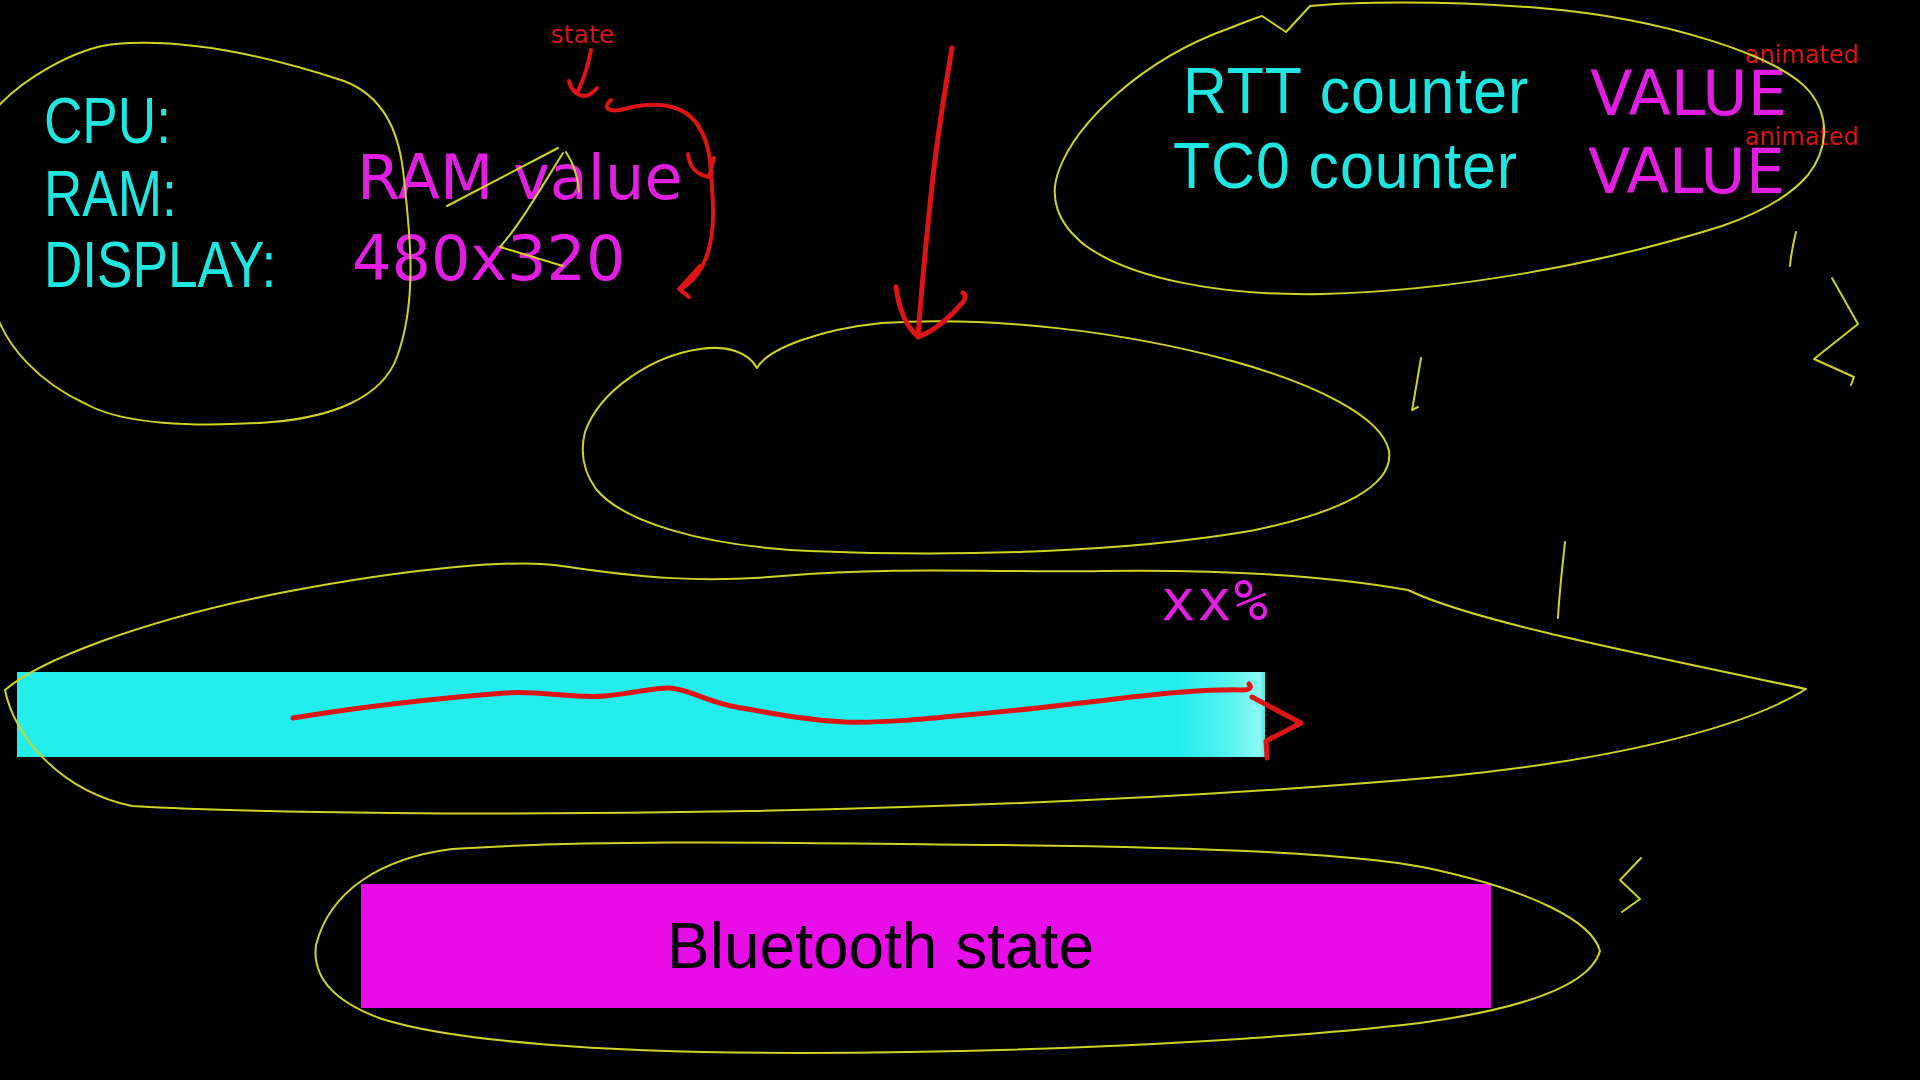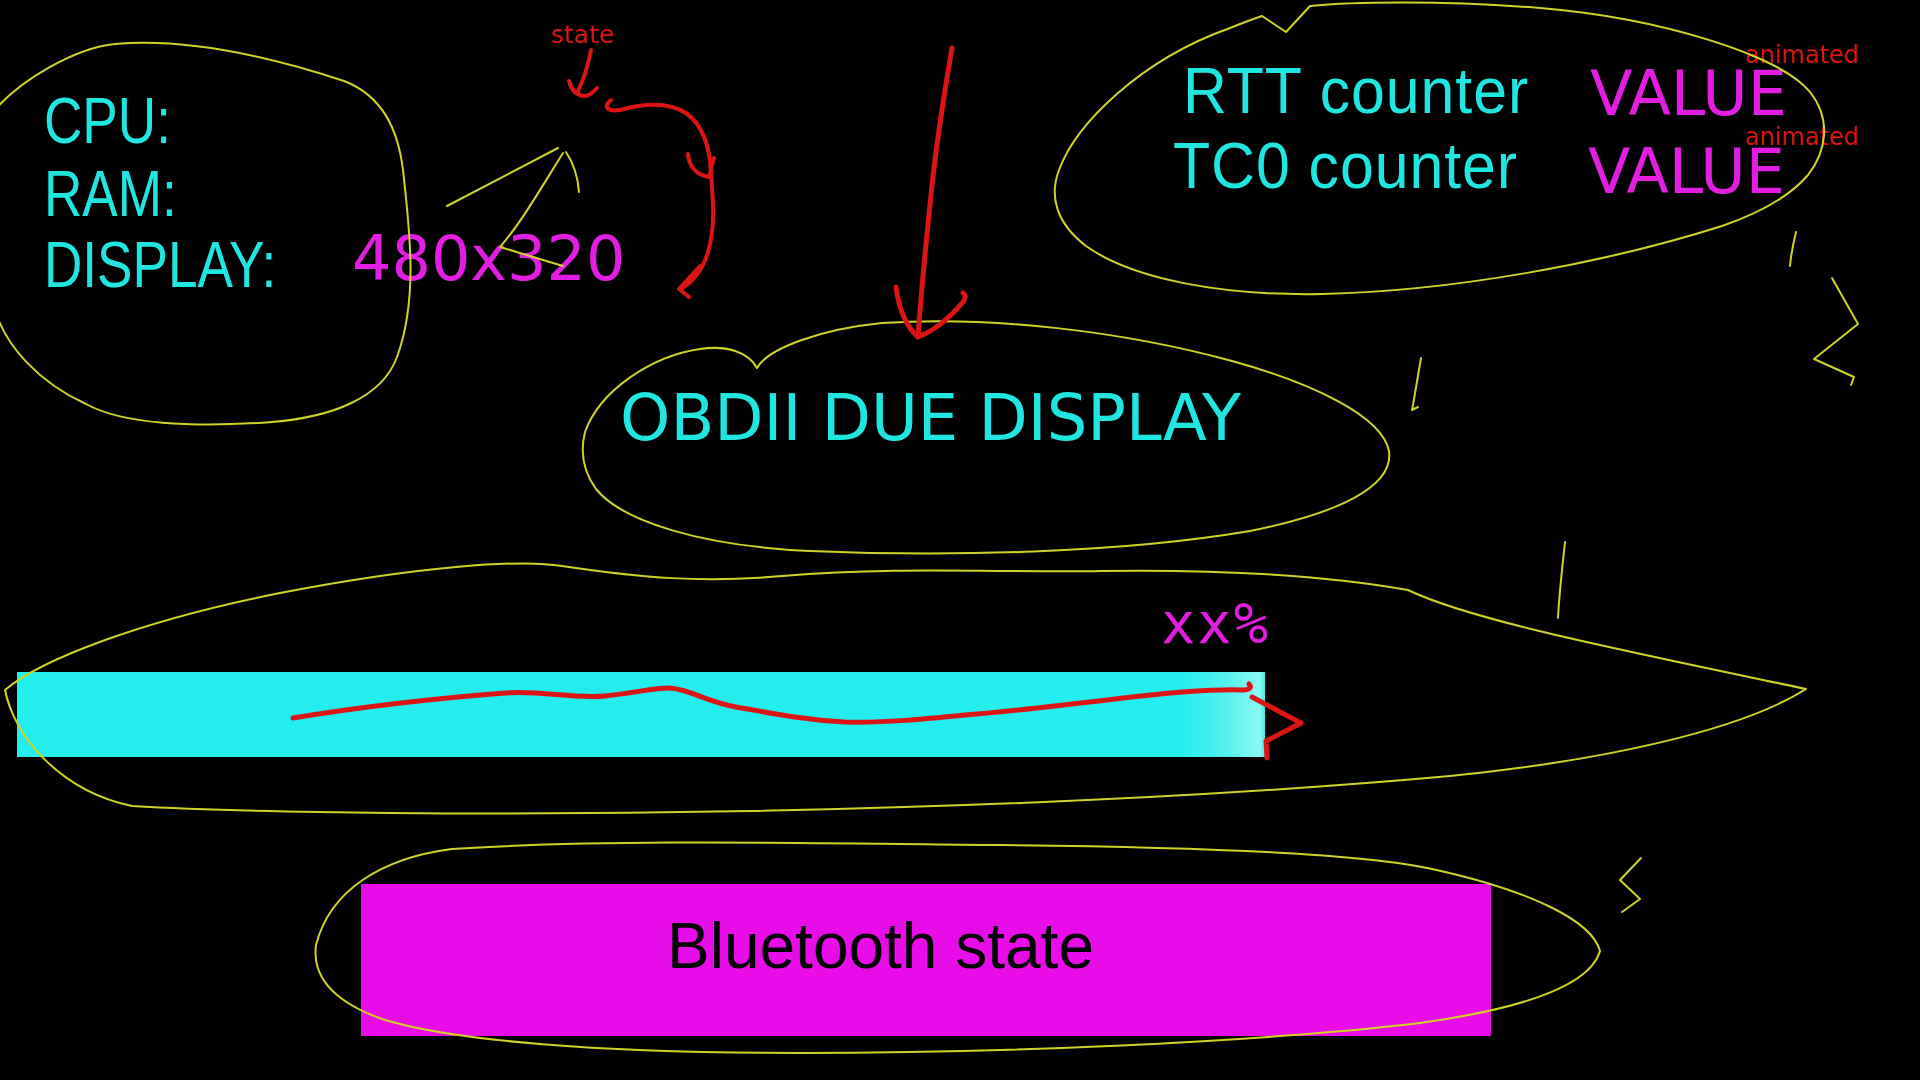--- a/index.html
+++ b/index.html
@@ -17,21 +17,21 @@
   .lbl{font-size:64px;transform:scaleX(0.83);transform-origin:0 0;}
   .lbl95{font-size:64px;transform:scaleX(0.95);transform-origin:0 0;letter-spacing:1px;}
   .val{font-size:62px;}
   .title{font-size:64px;}
   .mono57{font-size:57px;}
   #progress-bar{
     position:absolute;left:17px;top:672px;width:1248px;height:85px;
     background:linear-gradient(90deg,#23eded 0%,#23eded 93%,#55f2ef 97%,#8df7f3 99.6%,#38efee 100%);
   }
   #bluetooth-bar{
-    position:absolute;left:361px;top:884px;width:1130px;height:152px;
+    position:absolute;left:361px;top:884px;width:1130px;height:124px;
     background:#e80ce8;
     text-align:center;
   }
   #bluetooth-bar .bt-label{
     position:absolute;left:306px;top:30px;font-size:64px;color:#000;
     font-family:"Liberation Sans",sans-serif;white-space:nowrap;line-height:1;
   }
   #annotation-overlay{position:absolute;left:0;top:0;pointer-events:none;}
   #annotation-overlay path{fill:none;stroke-linecap:round;stroke-linejoin:round;}
   .ink-y{stroke:#cdd426;stroke-width:2px;}
@@ -39,35 +39,35 @@
   .ink-r-thin{stroke:#dd1414;stroke-width:4px;}
 </style>
 </head>
 <body>
 
 <div id="stage">
 
   <div class="txt t-cond cyan lbl" style="left:44px;top:89px">CPU:</div>
 
   <div class="txt t-cond cyan lbl" style="left:44px;top:162px">RAM:</div>
+  <div class="txt t-wide magenta val" style="left:357px;top:147px">RAM value</div>
 
   <div class="txt t-cond cyan lbl" style="left:44px;top:233px">DISPLAY:</div>
   <div class="txt t-wide magenta val" style="left:352px;top:228px">480x320</div>
 
   <div class="txt t-cond cyan lbl95" style="left:1183px;top:59px">RTT counter</div>
   <div class="txt t-wide magenta val" style="left:1590px;top:63px">VALUE</div>
   <div class="txt rednote" style="left:1745px;top:43px">animated</div>
 
   <div class="txt t-cond cyan lbl95" style="left:1173px;top:134px">TC0 counter</div>
   <div class="txt t-wide magenta val" style="left:1588px;top:141px">VALUE</div>
   <div class="txt rednote" style="left:1745px;top:125px">animated</div>
 
-  <div class="txt t-wide cyan title" style="left:620px;top:386px">OBDII DUE DISPLAY</div>
 
-  <div class="txt t-mono magenta mono57" style="left:1161px;top:595px;letter-spacing:2px">xx%</div>
+  <div class="txt t-mono magenta mono57" style="left:1161px;top:572px;letter-spacing:2px">xx%</div>
 
   <div id="progress-bar"></div>
 
   <div id="bluetooth-bar">
     <div class="bt-label">Bluetooth state</div>
   </div>
 
   <div class="txt rednote" style="left:551px;top:22px;font-size:25px">state</div>
 
   <svg id="annotation-overlay" width="1920" height="1080" viewBox="0 0 1920 1080">

